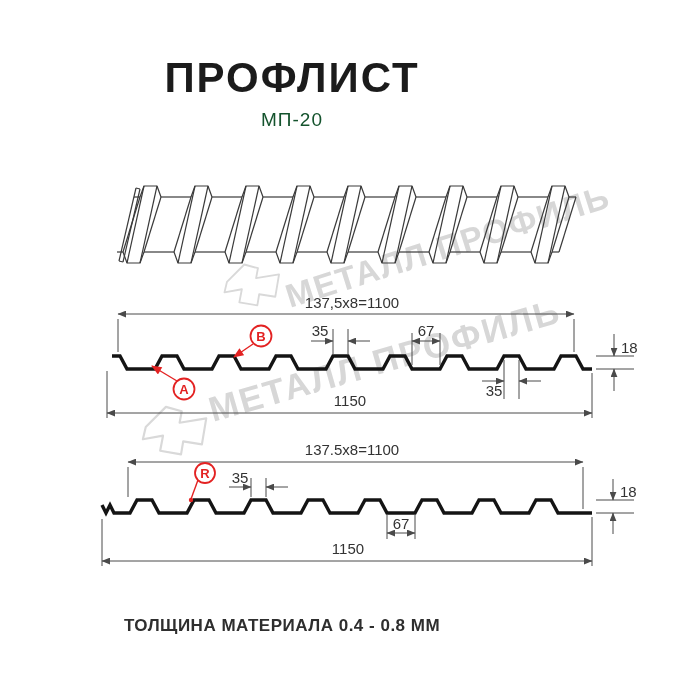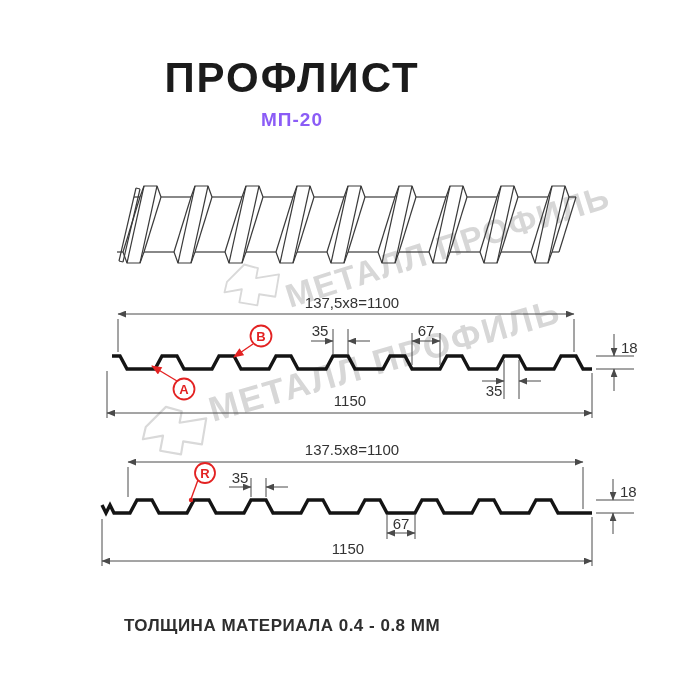--- a/index.html
+++ b/index.html
@@ -2,21 +2,21 @@
 <html><head>
 <meta charset="utf-8">
 <style>
   html,body{margin:0;padding:0;}
   body{
     width:700px;height:700px;background:#ffffff;position:relative;overflow:hidden;
     font-family:"Liberation Sans", sans-serif;color:#1b1b1b;
   }
   .hdr{position:absolute;top:54px;left:0;width:584px;text-align:center;}
   .title{font-size:42px;font-weight:700;letter-spacing:2px;color:#1b1b1b;}
-  .subtitle{margin-top:7px;font-size:19px;font-weight:700;letter-spacing:1px;color:#8b5cf6;}
+  .subtitle{margin-top:7px;font-size:19px;font-weight:400;letter-spacing:1px;color:#14532d;}
   .footer{position:absolute;top:616px;left:0;width:564px;text-align:center;
     font-size:17px;font-weight:600;letter-spacing:.5px;color:#2e2e2e;}
   svg{position:absolute;left:0;top:150px;}
   .dimtxt{font-family:"Liberation Sans",sans-serif;font-size:15px;fill:#333;}
   .redtxt{font-family:"Liberation Sans",sans-serif;font-size:13px;font-weight:700;fill:#e32222;}
   .wmtxt{font-family:"Liberation Sans",sans-serif;font-weight:700;fill:#d7d7d7;}
 </style>
 </head>
 <body>
 

